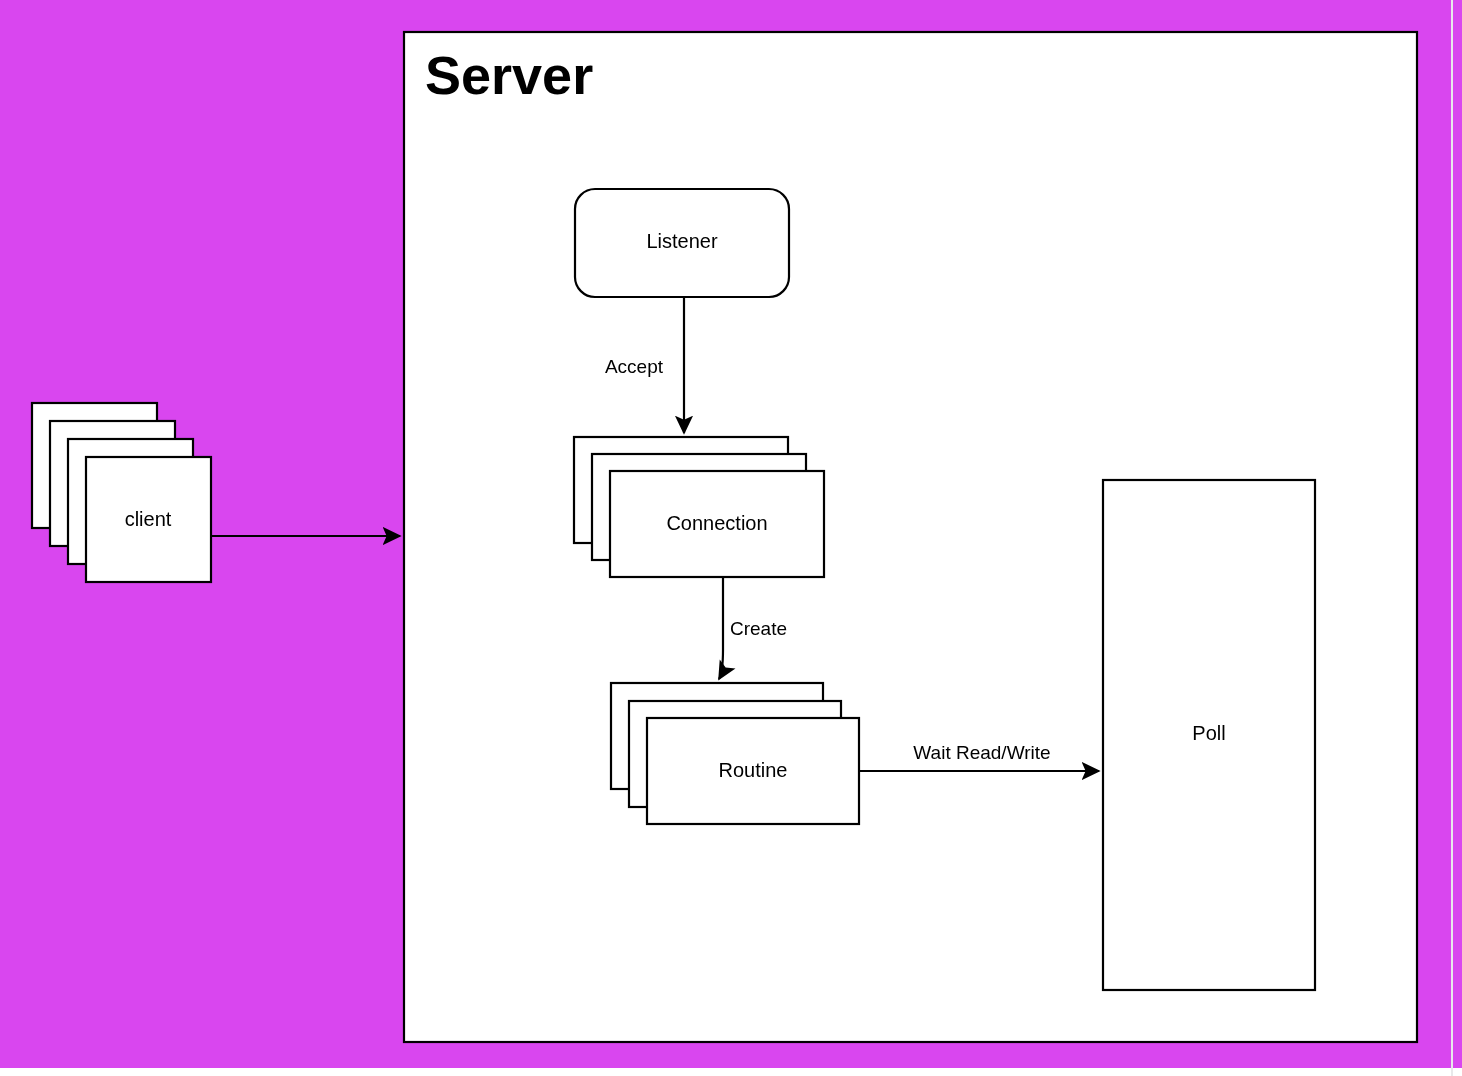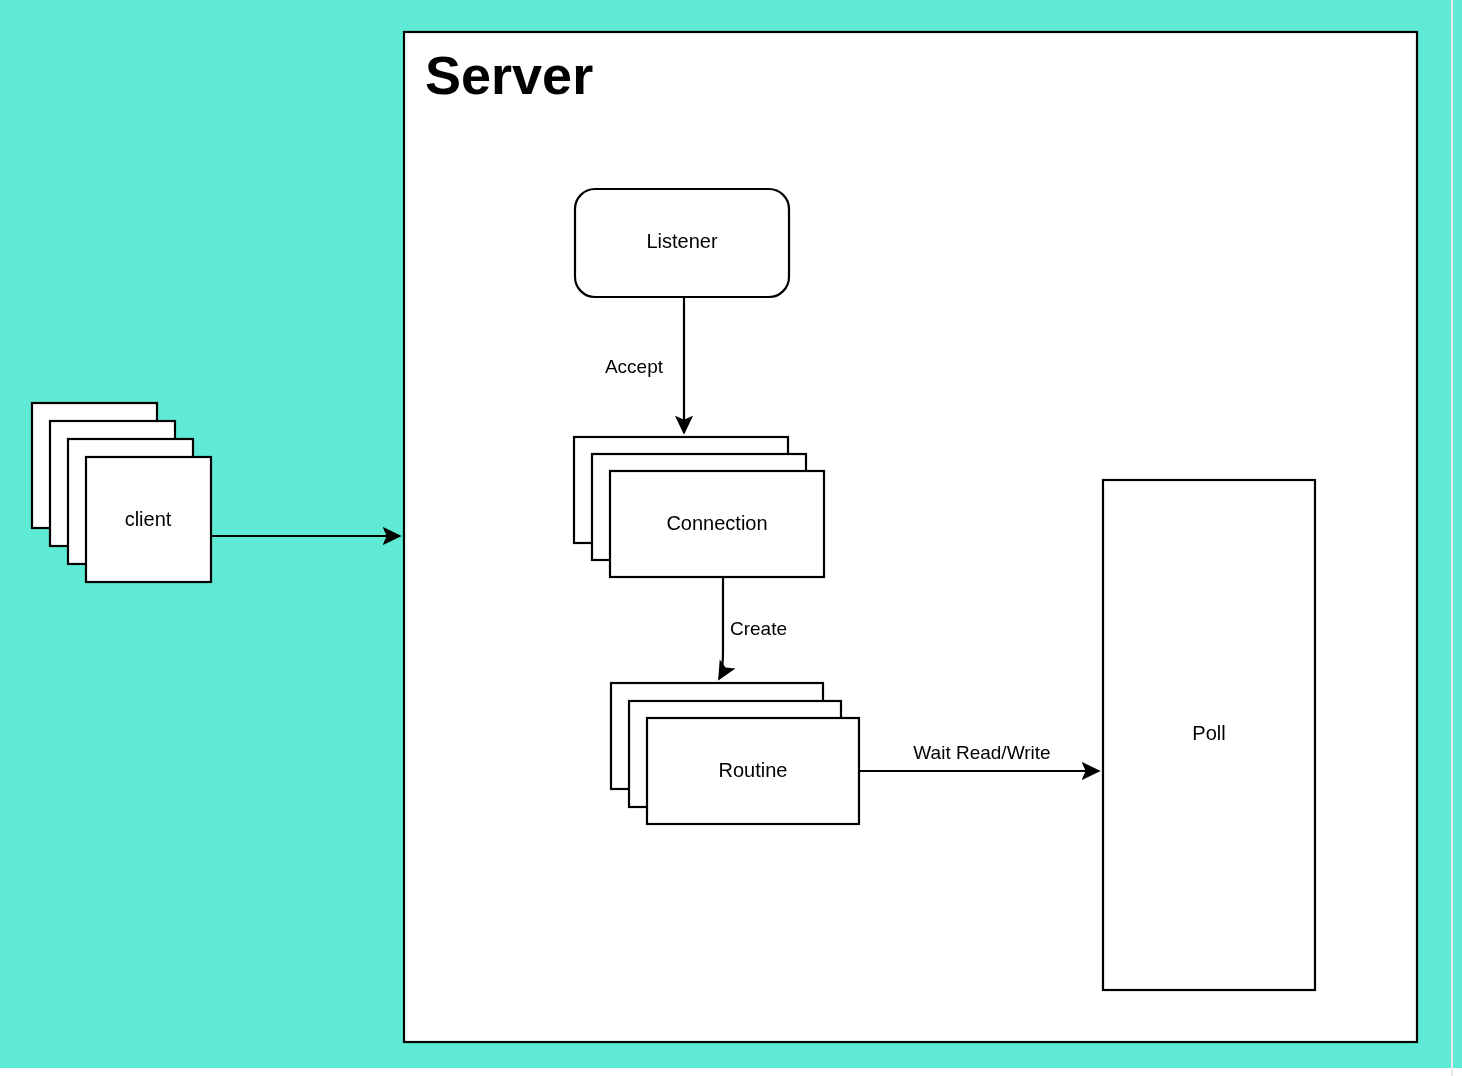--- a/index.html
+++ b/index.html
@@ -10,21 +10,21 @@
   body {
     width: 1462px;
     height: 1076px;
     font-family: "Liberation Sans", sans-serif;
     overflow: hidden;
   }
   #canvas {
     position: relative;
     width: 1462px;
     height: 1068px;
-    background: #5eead4;
+    background: #d946ef;
   }
   svg#diagram {
     position: absolute;
     top: 0;
     left: 0;
     width: 1462px;
     height: 1076px;
     display: block;
   }
   .shape-stroke { stroke: #000000; stroke-width: 2.2; fill: #ffffff; }

